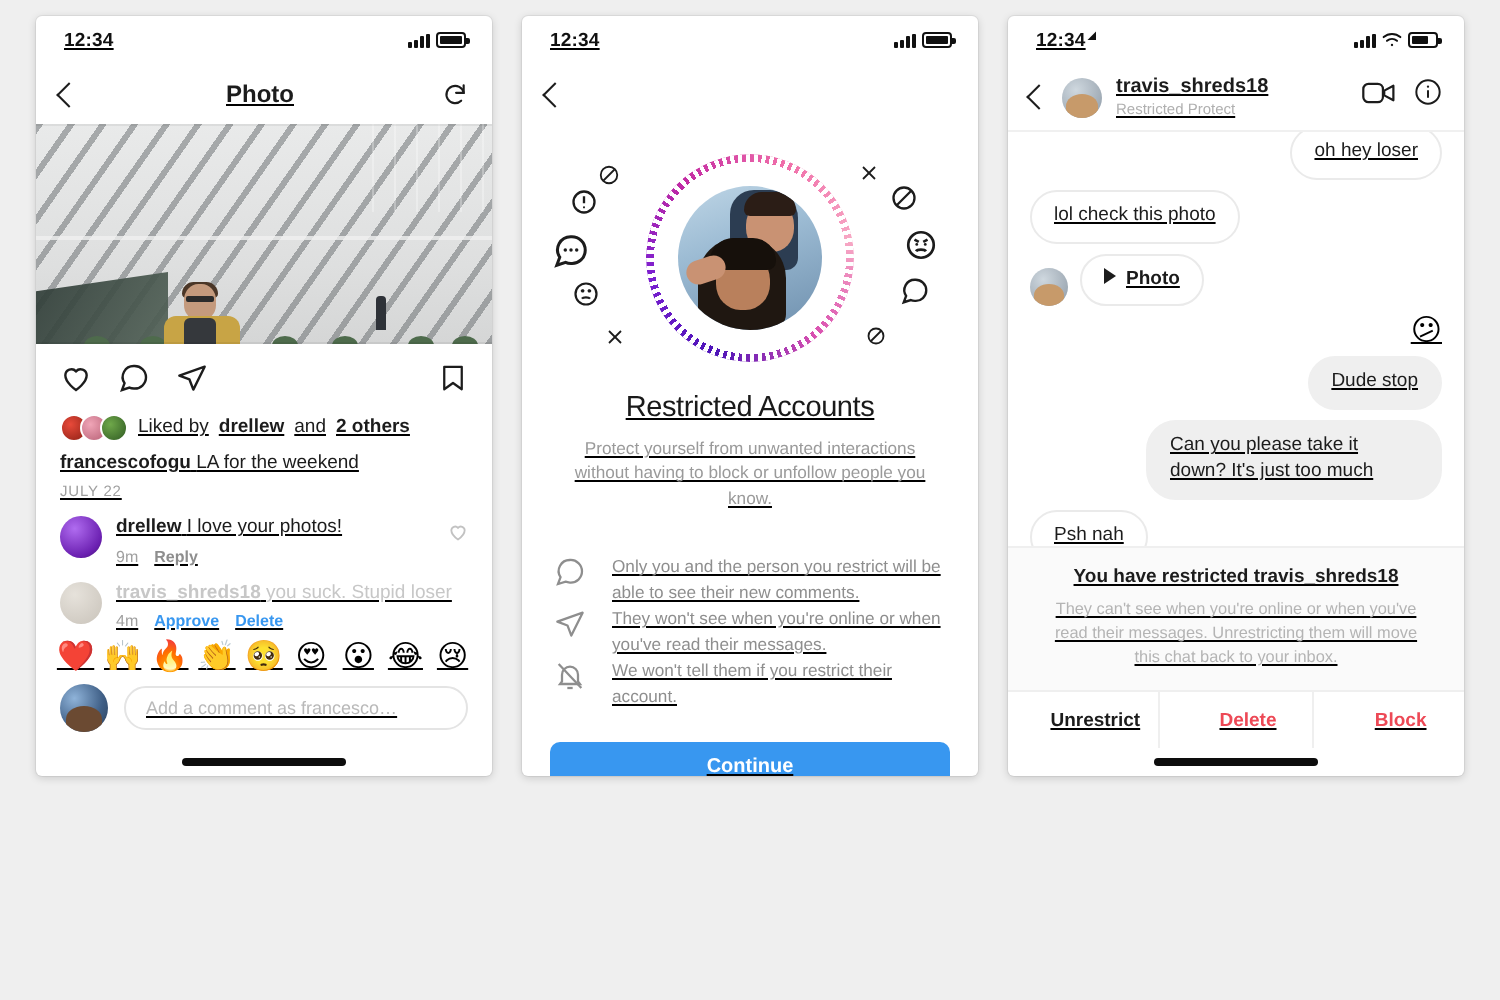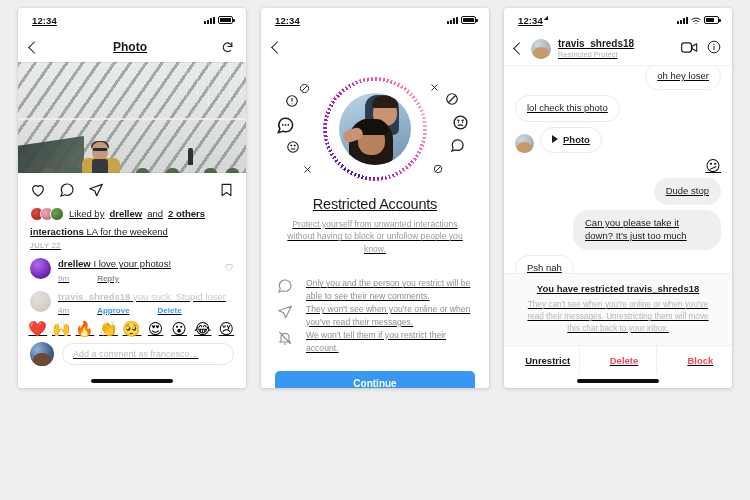--- a/index.html
+++ b/index.html
@@ -73,21 +73,21 @@
   .a3{background:radial-gradient(circle at 35% 35%,#6fa84a,#2f5a22);}
   .cap{padding:2px 12px 0;font-size:9.5px;color:#1c1c1c;line-height:1.35;}
   b{font-weight:bold;}
   .date{padding:3px 12px 0;font-size:7.5px;color:#a0a0a0;letter-spacing:.4px;}
   .cmt{display:flex;align-items:flex-start;gap:7px;padding:8px 12px 0;}
   .cmt-av{width:21px;height:21px;border-radius:50%;flex:0 0 21px;
     background:radial-gradient(circle at 35% 30%,#b06cf0,#6a1fb0 70%,#3b1166);}
   .cmt-av.muted{background:radial-gradient(circle at 35% 30%,#e6e2db,#c9c3ba);}
   .cmt-body{flex:1;min-width:0;}
   .cmt-txt{font-size:9.5px;color:#1c1c1c;line-height:1.3;}
-  .cmt-meta{font-size:8px;color:#a0a0a0;margin-top:3px;display:flex;gap:28px;}
+  .cmt-meta{font-size:8px;color:#a0a0a0;margin-top:3px;display:flex;gap:8px;}
   .cmt-meta .act{font-weight:bold;color:#8e8e8e;}
   .muted-txt{color:#c7c7c7;}
   .muted-txt b{color:#c7c7c7;}
   .blue{color:#3897f0;font-weight:bold;}
   .heart-sm{margin-left:auto;flex:0 0 auto;}
   
   .foot{margin-top:auto;}
   .emoji-row{display:flex;align-items:center;gap:0;padding:6px 8px 4px;font-size:15px;overflow:hidden;}
   .emoji-row span{flex:1;text-align:center;line-height:1;}
   .composer{display:flex;align-items:center;gap:8px;padding:2px 12px 8px;}
@@ -245,21 +245,21 @@
           <span class="a2"></span>
           <span class="a3"></span>
         </span>
       <span>Liked by </span>
         <b>drellew</b>
         <span> and </span>
         <b>2 others</b>
     </div>
 
     <div class="cap">
-      <b>interactions</b>
+      <b>francescofogu</b>
       <span>LA for the weekend</span>
     </div>
     <div class="date">JULY 22</div>
 
     <div class="cmt">
       <div class="cmt-av"></div>
       <div class="cmt-body">
         <div class="cmt-txt">
           <b>drellew</b>
           <span>I love your photos!</span>

